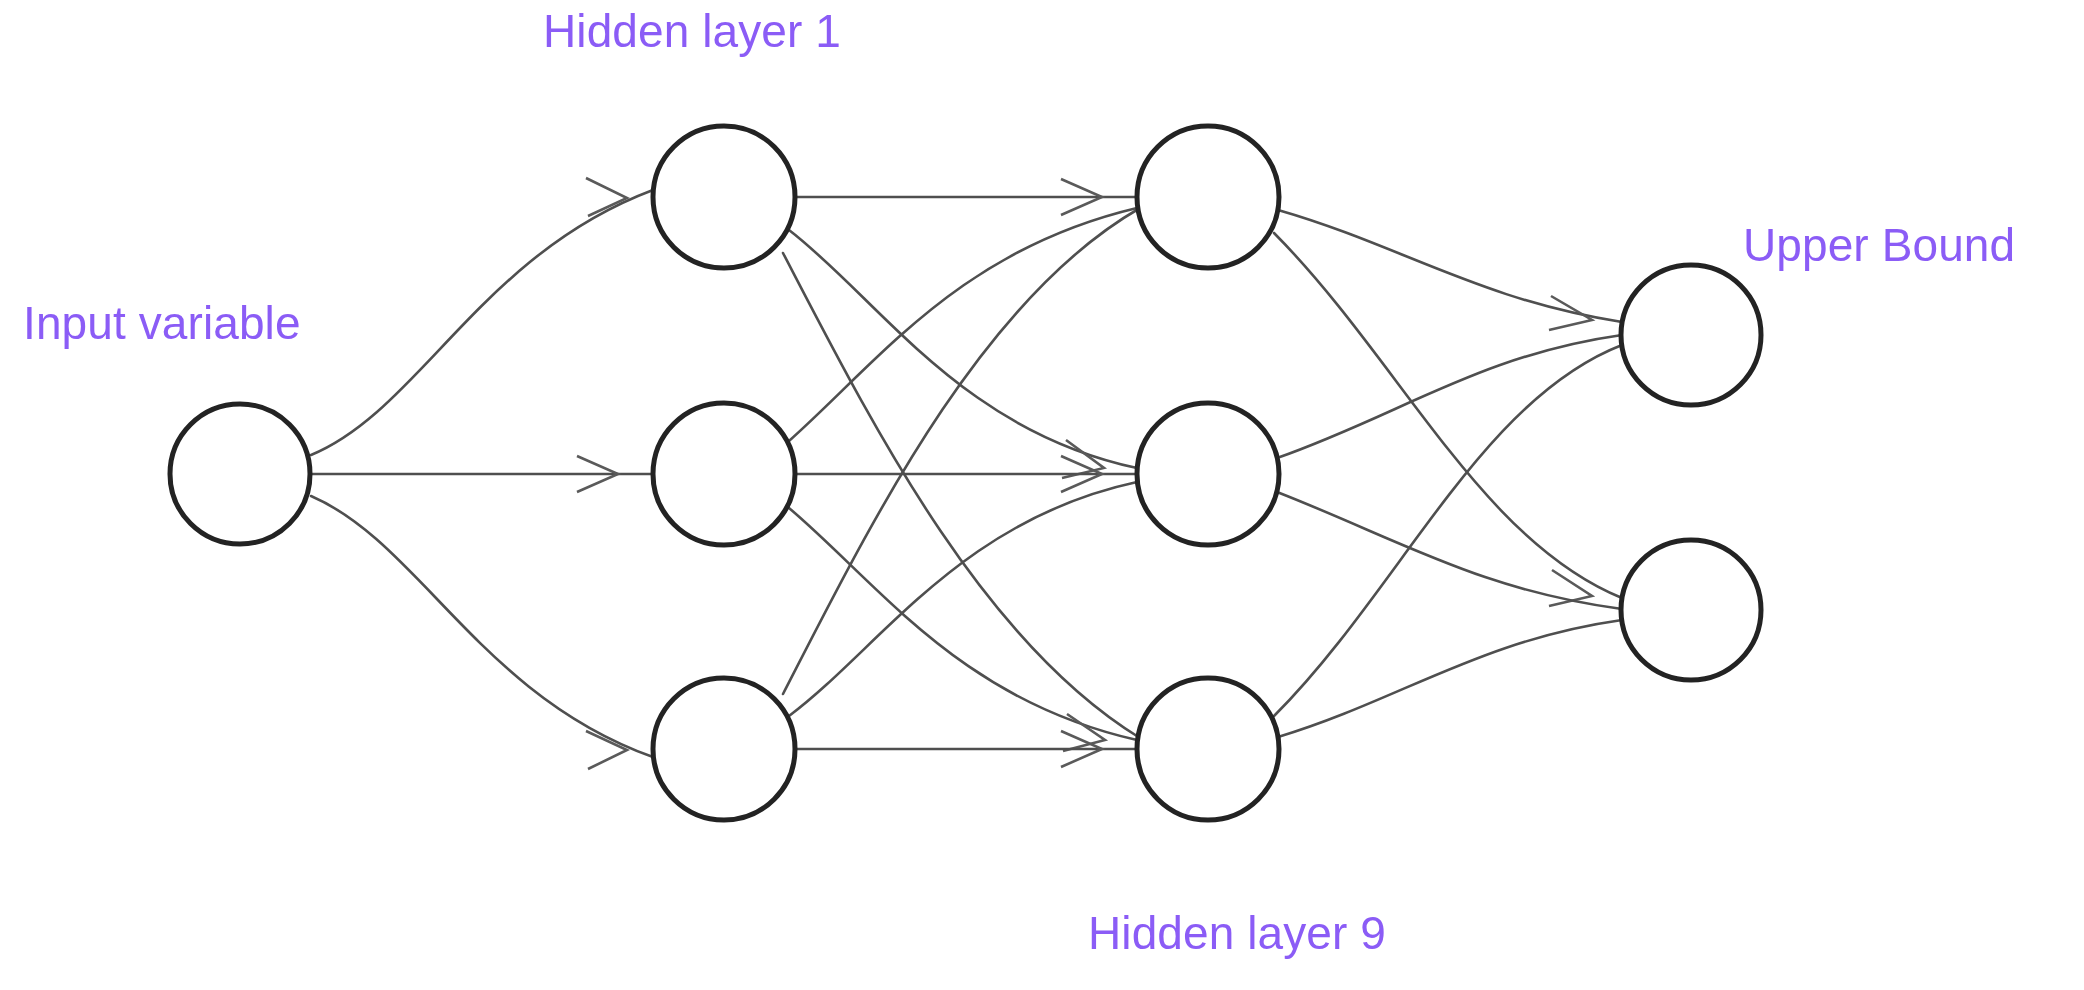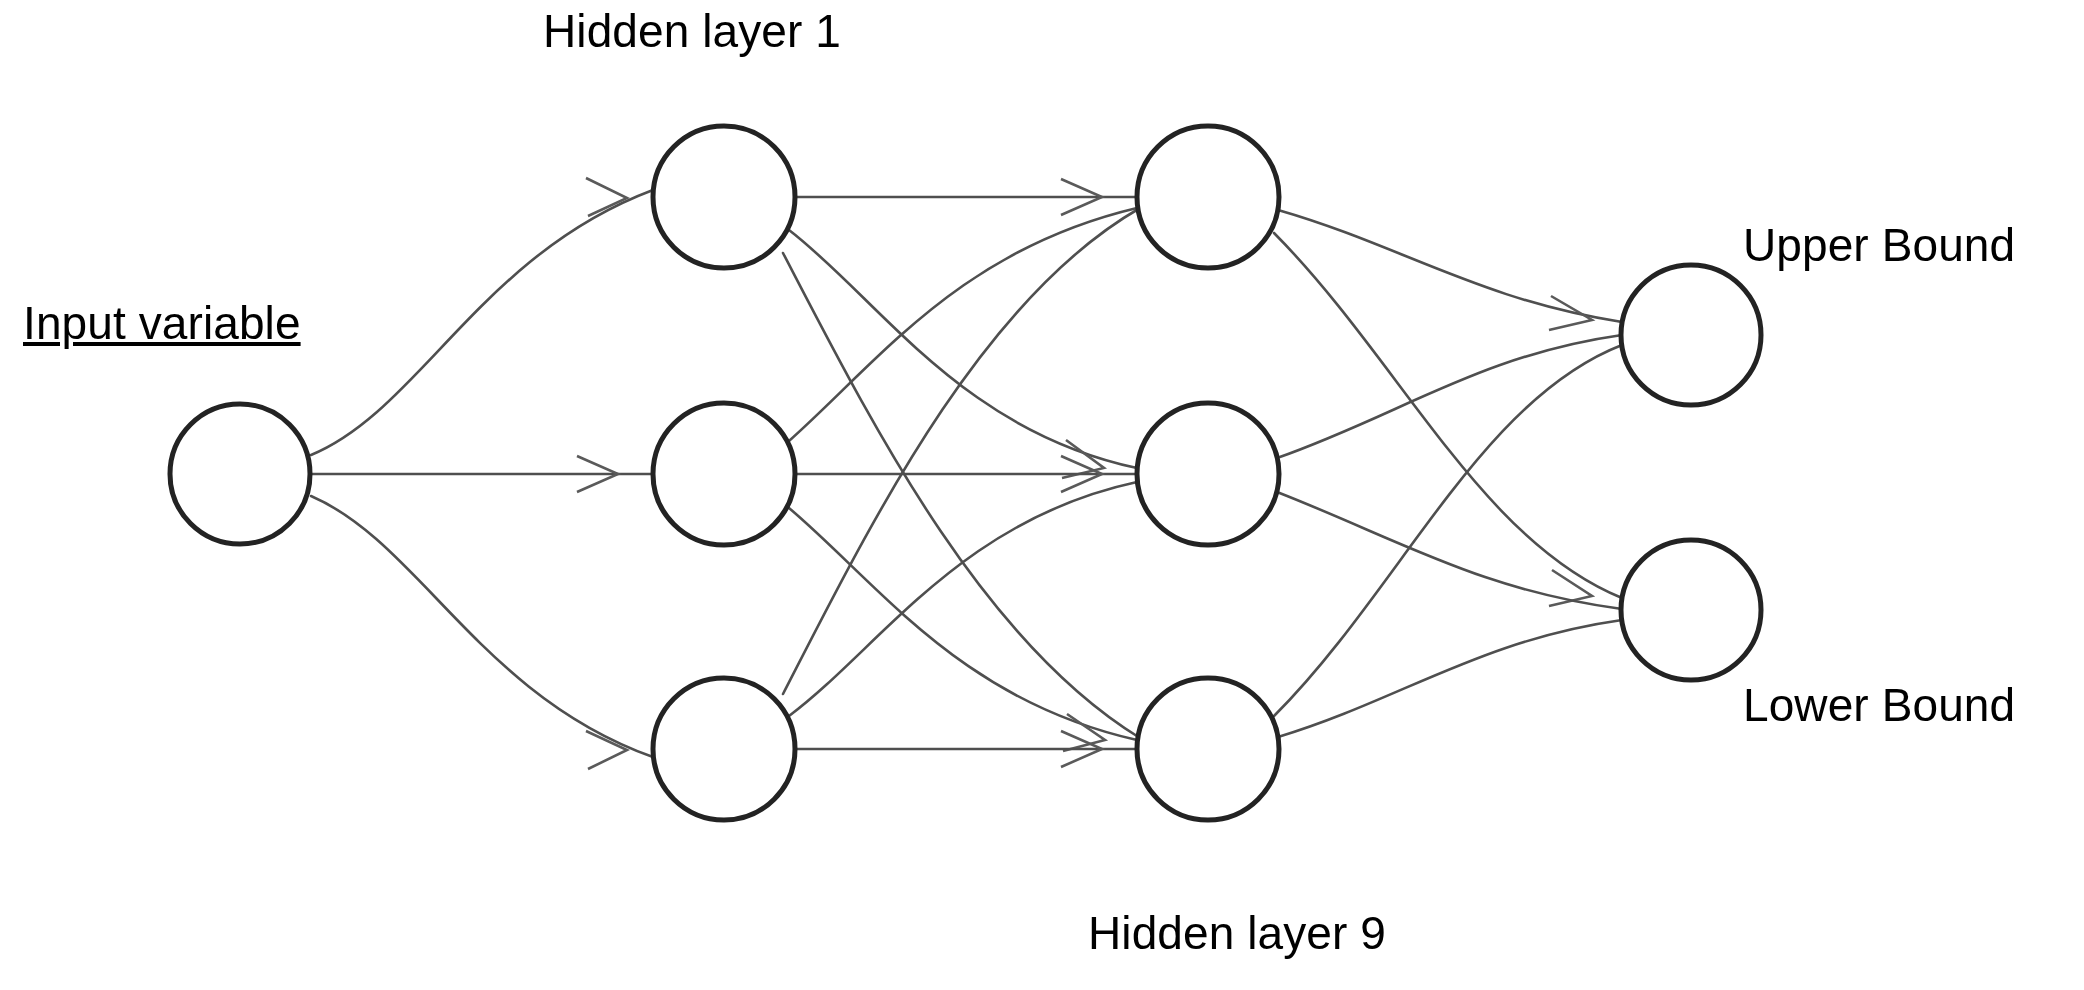--- a/index.html
+++ b/index.html
@@ -40,29 +40,29 @@
   }
   .edge-arrow {
     fill: none;
     stroke: #5a5a5a;
     stroke-width: 2.6;
     stroke-linejoin: miter;
     stroke-linecap: butt;
   }
   .diagram-label {
     position: absolute;
-    color: #000000;
+    color: #8b5cf6;
     font-family: "Liberation Sans", sans-serif;
     font-size: 46px;
     line-height: 50px;
     white-space: nowrap;
     letter-spacing: 0.1px;
   }
   #label-hidden-1 { left: 543px; top: 6px; }
-  #label-input    { left: 23px;  top: 298px; text-decoration: underline; }
+  #label-input    { left: 23px;  top: 298px; }
   #label-upper    { left: 1743px; top: 220px; }
   #label-lower    { left: 1743px; top: 680px; }
   #label-hidden-2 { left: 1088px; top: 908px; }
 </style>
 </head>
 <body>
 
 <div id="diagram-root">
 
   <svg id="nn-svg" viewBox="0 0 2084 990">
@@ -142,17 +142,16 @@
     </g>
 
   </svg>
 
   <div class="diagram-label" id="label-hidden-1">Hidden layer 1</div>
 
   <div class="diagram-label" id="label-input">Input variable</div>
 
   <div class="diagram-label" id="label-upper">Upper Bound</div>
 
-  <div class="diagram-label" id="label-lower">Lower Bound</div>
 
   <div class="diagram-label" id="label-hidden-2">Hidden layer 9</div>
 
 </div>
 
 </body></html>

